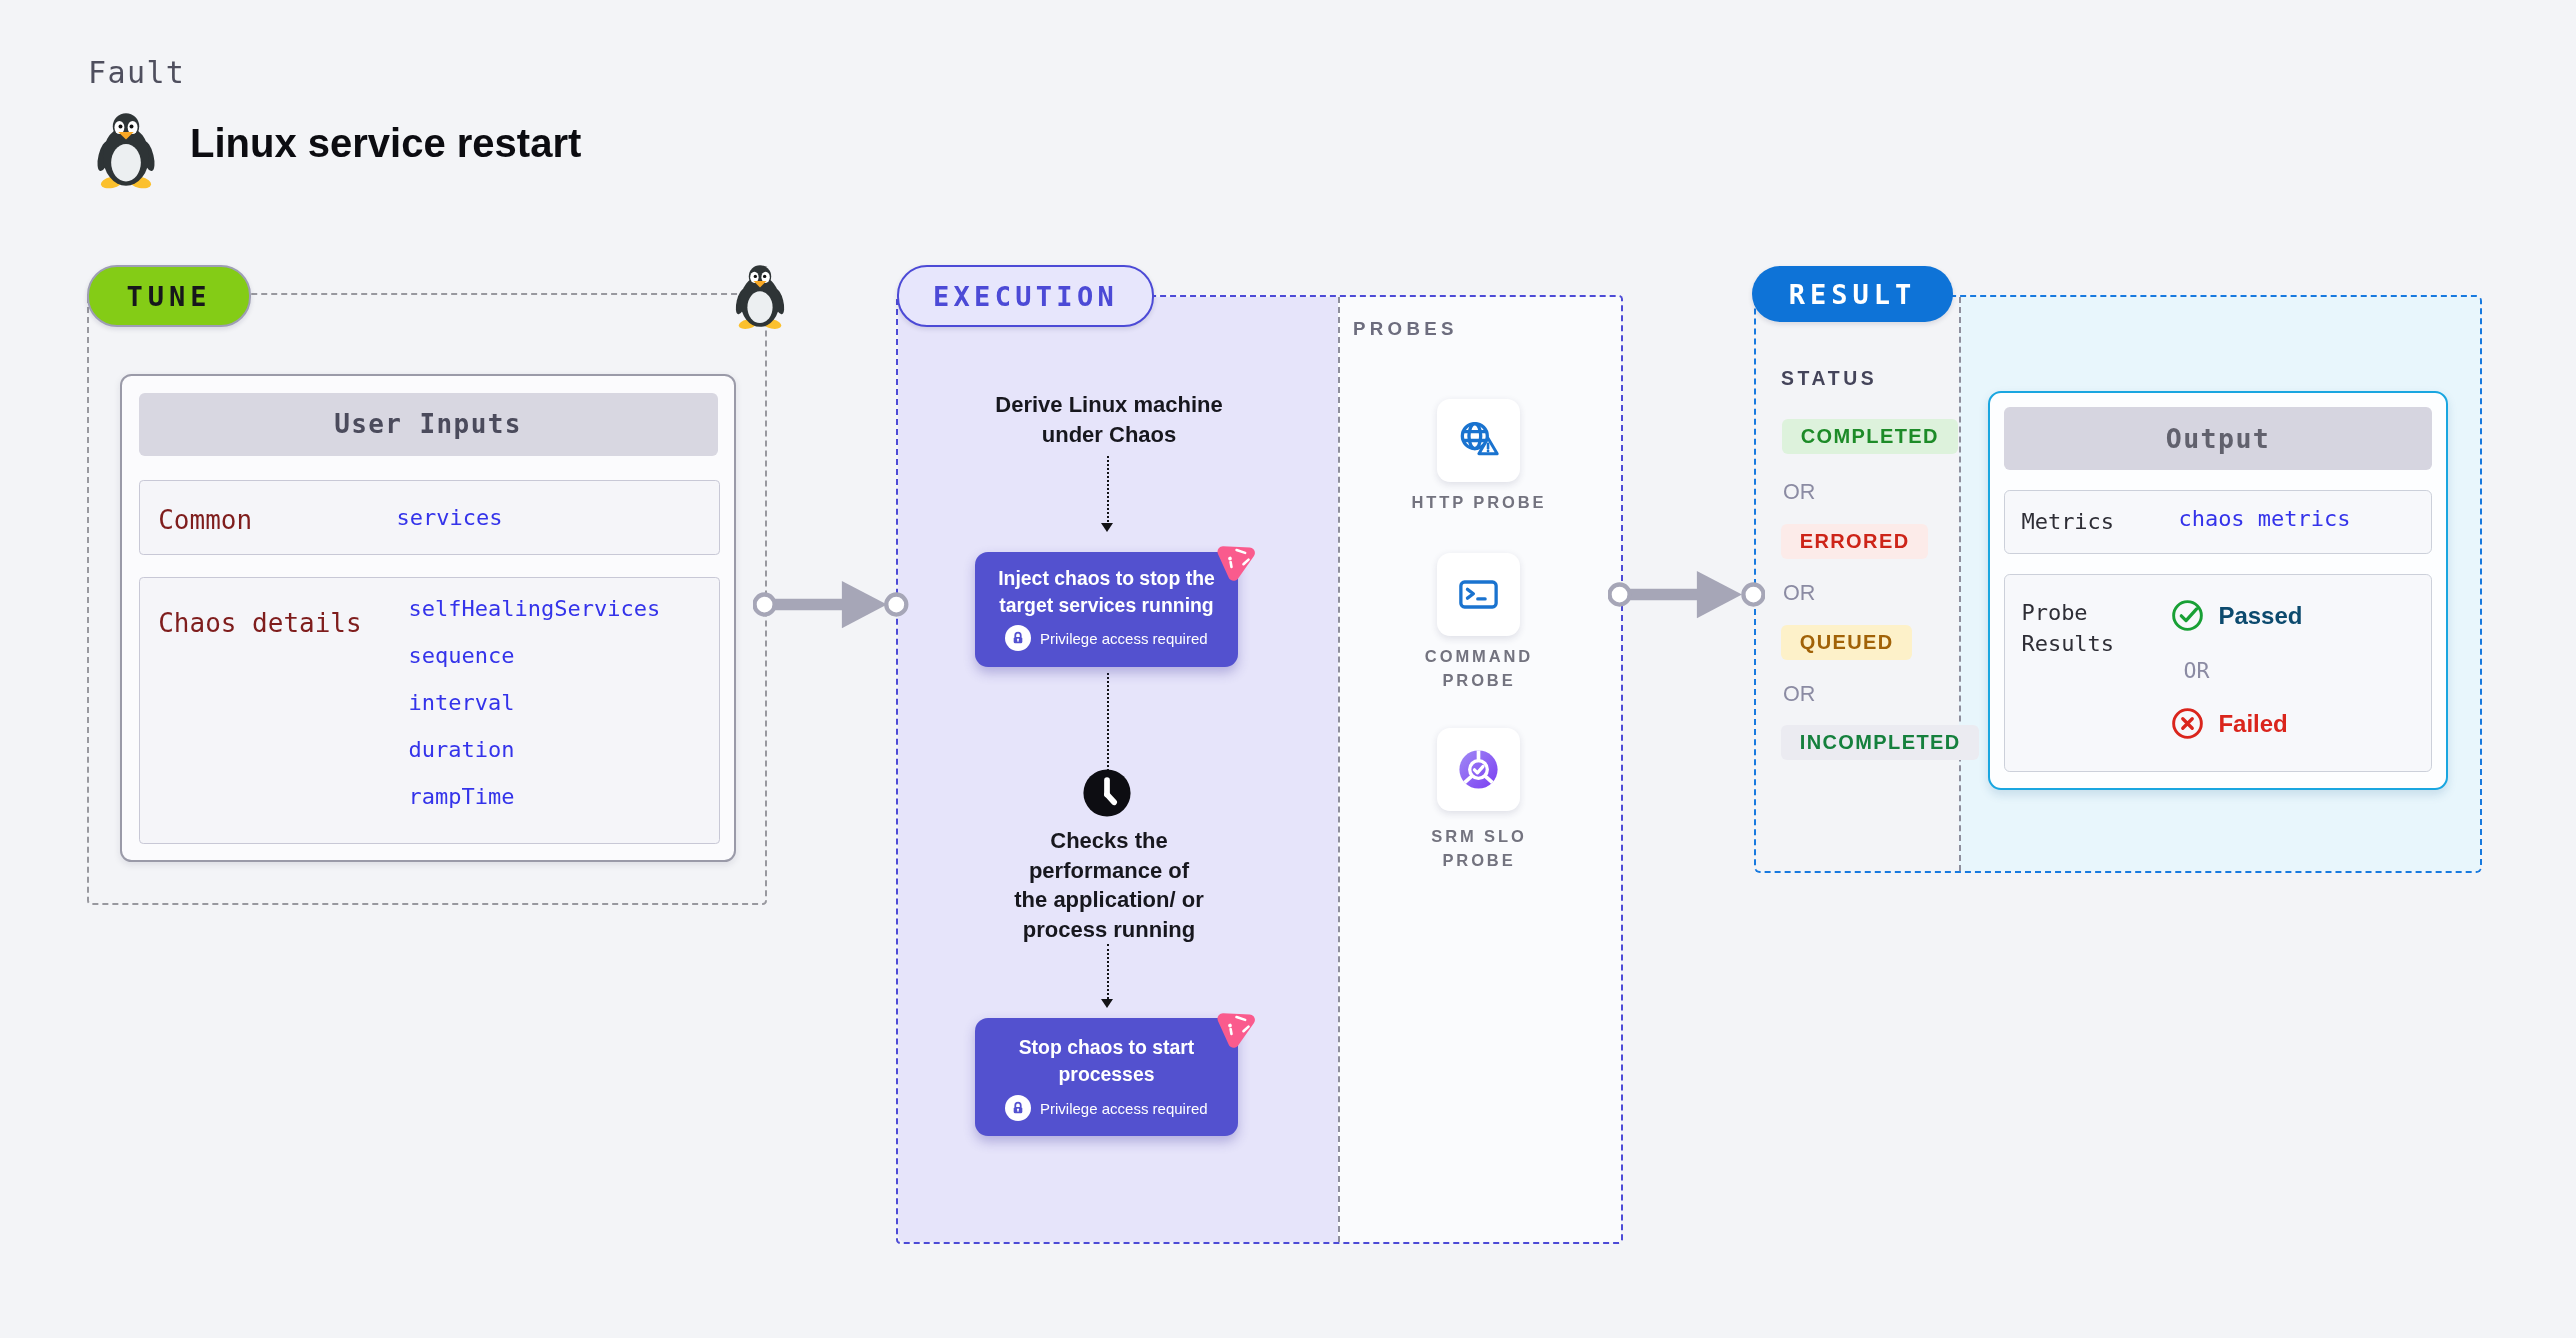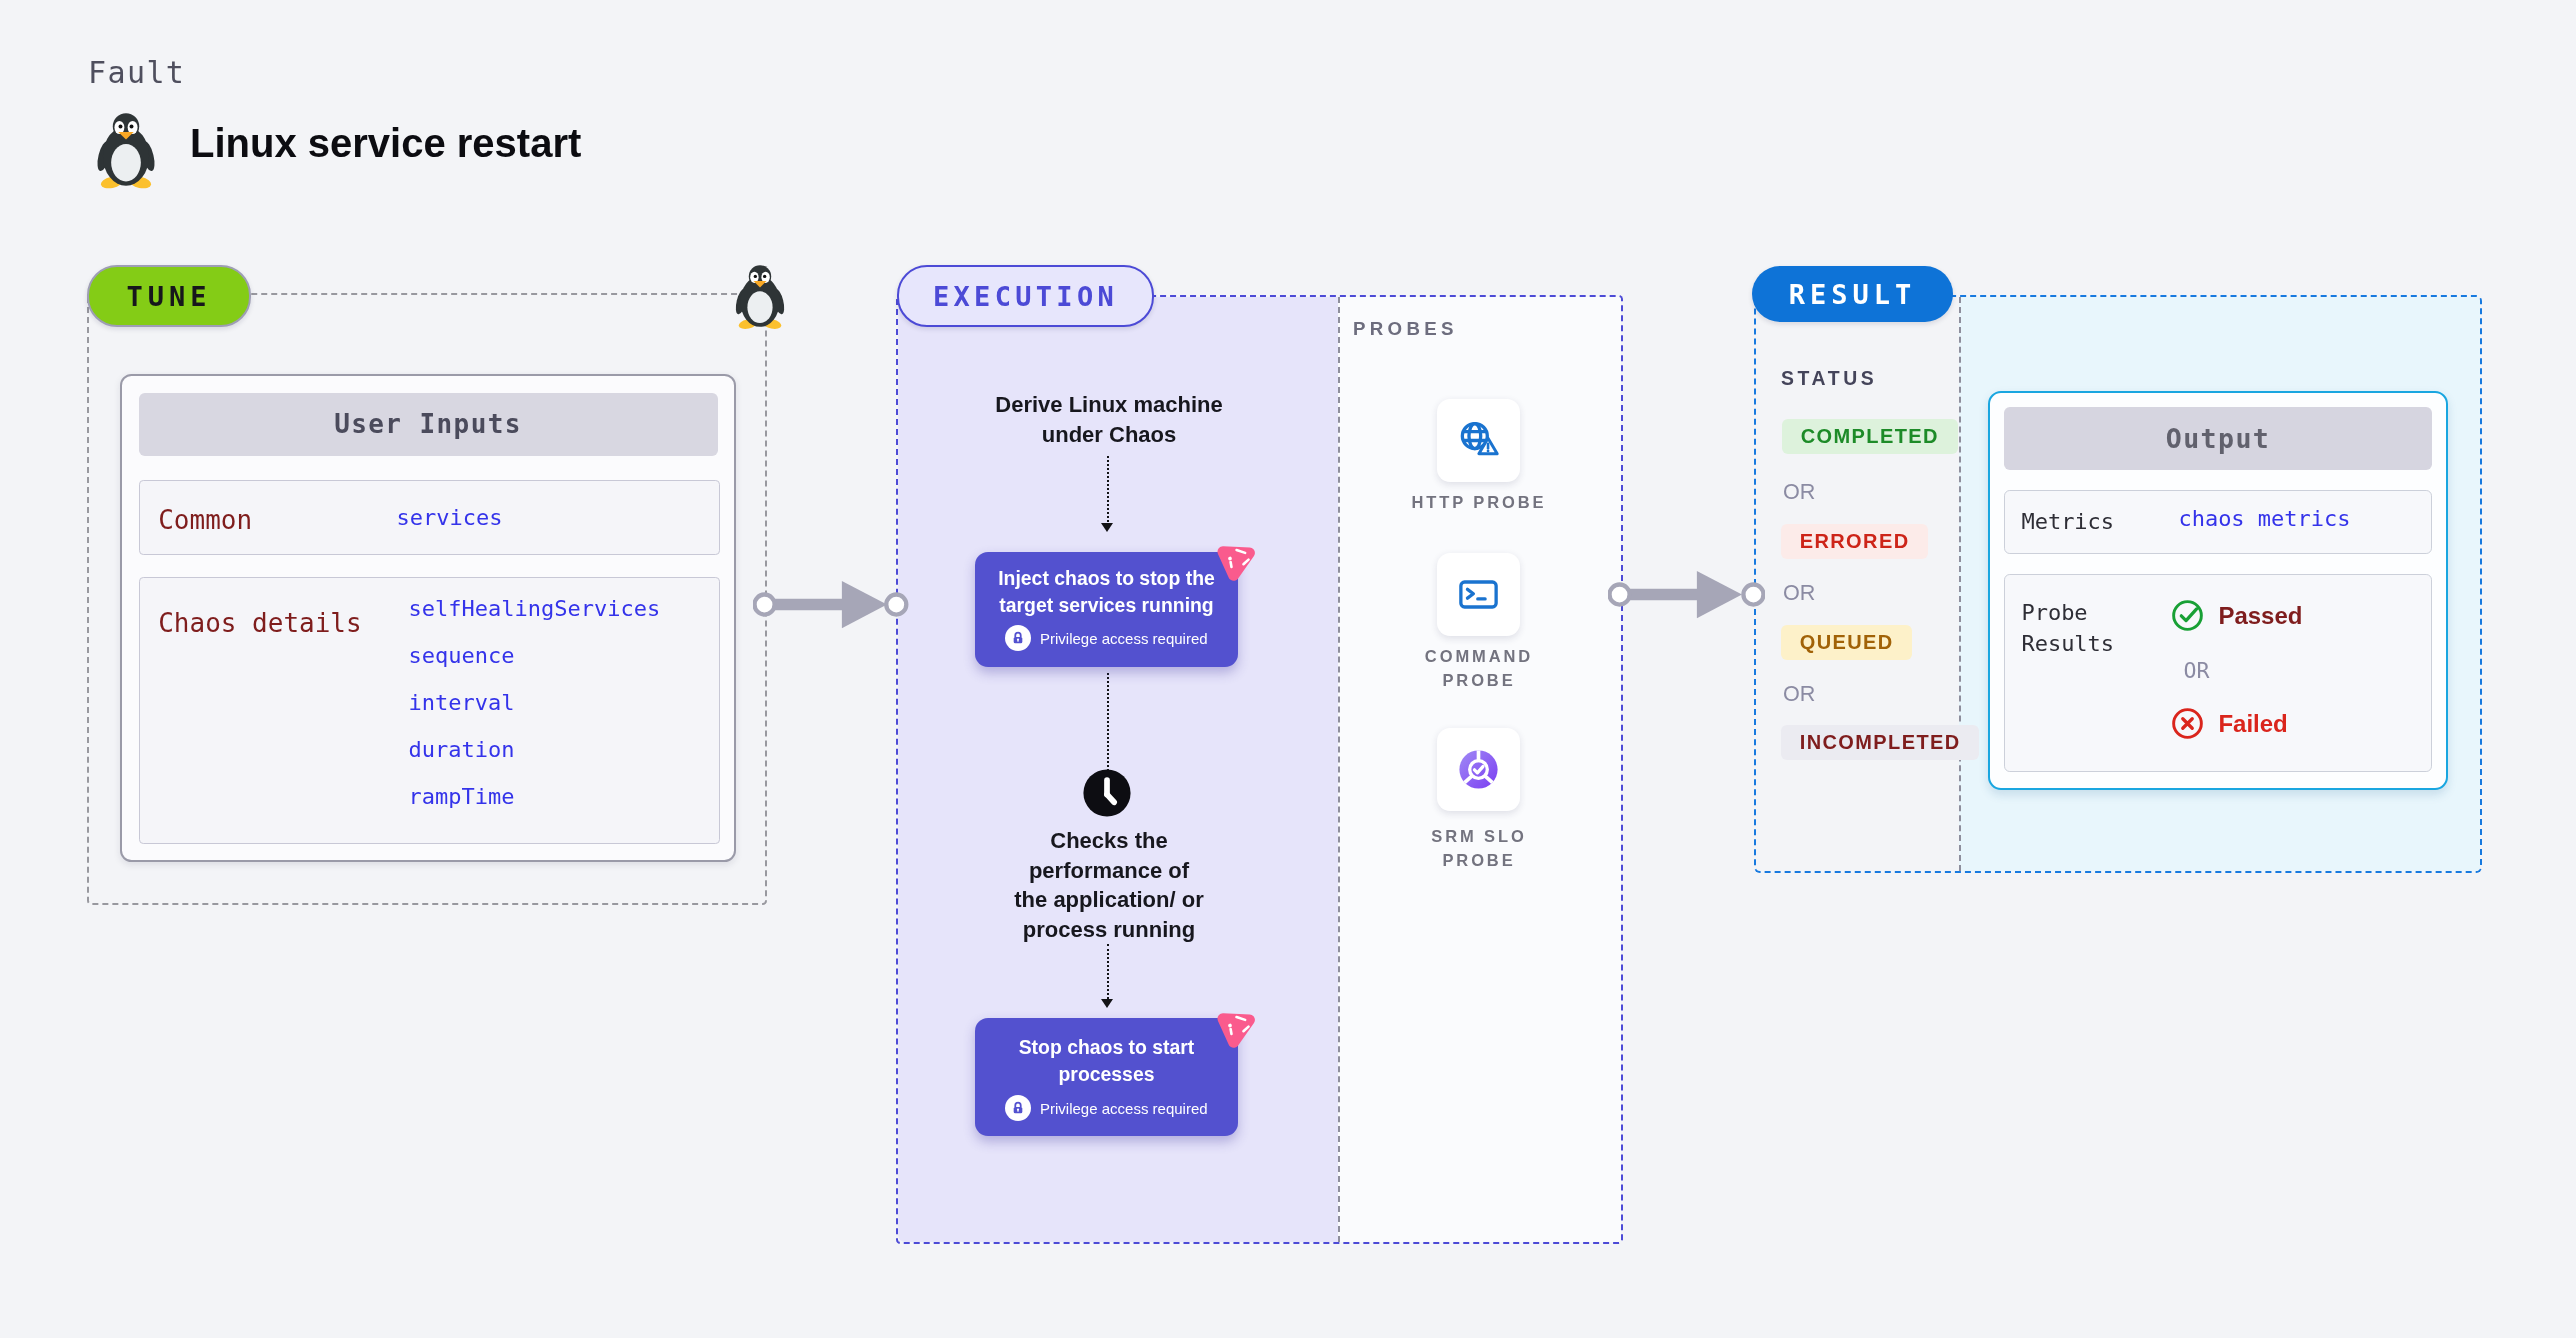--- a/index.html
+++ b/index.html
@@ -300,37 +300,37 @@
   </div>
   <div class="abs pill mono pill-result">RESULT</div>
 
   <div class="abs status-title">STATUS</div>
   <div class="abs status-badge" style="left: 1782px; top: 419px; color: rgb(29, 139, 40); background-color: rgb(221, 242, 220);">COMPLETED</div>
   <div class="abs or-sep" style="left:1783px;top:479px;">OR</div>
   <div class="abs status-badge" style="left: 1781px; top: 524px; color: rgb(205, 36, 24); background-color: rgb(252, 235, 233);">ERRORED</div>
   <div class="abs or-sep" style="left:1783px;top:580px;">OR</div>
   <div class="abs status-badge" style="left: 1781px; top: 625px; color: #a16207; background-color: rgb(253, 241, 201);">QUEUED</div>
   <div class="abs or-sep" style="left:1783px;top:681px;">OR</div>
-  <div class="abs status-badge" style="left: 1781px; top: 725px; color: #7f1d1d; background-color: rgb(235, 235, 241);">INCOMPLETED</div>
+  <div class="abs status-badge" style="left: 1781px; top: 725px; color: #15803d; background-color: rgb(235, 235, 241);">INCOMPLETED</div>
 
   <div class="abs output-card">
     <div class="out-header mono">Output</div>
     <div class="out-row out-row-metrics">
       <span class="out-label mono" style="top:15px;">Metrics</span>
       <span class="abs mono" style="left:173px;top:15px;font-size:22px;color:#3433ea;">chaos metrics</span>
     </div>
     <div class="out-row out-row-probe">
       <span class="out-label mono pre" style="top:21.6px;">Probe
 Results</span>
       <div class="res-item" style="left:165px;top:23px;">
         <svg viewBox="0 0 48 48">
           <circle cx="24" cy="24" r="19" fill="none" stroke="#18a035" stroke-width="4"></circle>
           <path d="M15.5 24.5l6.5 6.5L36.5 15" fill="none" stroke="#18a035" stroke-width="4.5" stroke-linecap="round" stroke-linejoin="round"></path>
         </svg>
-        <span class="res-word" style="color:#7f1d1d;">Passed</span>
+        <span class="res-word" style="color:#0c4a6e;">Passed</span>
       </div>
       <span class="abs mono or-sep" style="left:178px;top:83px;">OR</span>
       <div class="res-item" style="left:165px;top:131px;">
         <svg viewBox="0 0 48 48">
           <circle cx="24" cy="24" r="19" fill="none" stroke="#da251c" stroke-width="4"></circle>
           <path d="M17.5 17.5l13 13M30.5 17.5l-13 13" stroke="#da251c" stroke-width="4.5" stroke-linecap="round"></path>
         </svg>
         <span class="res-word" style="color:#da251c;">Failed</span>
       </div>
     </div>

